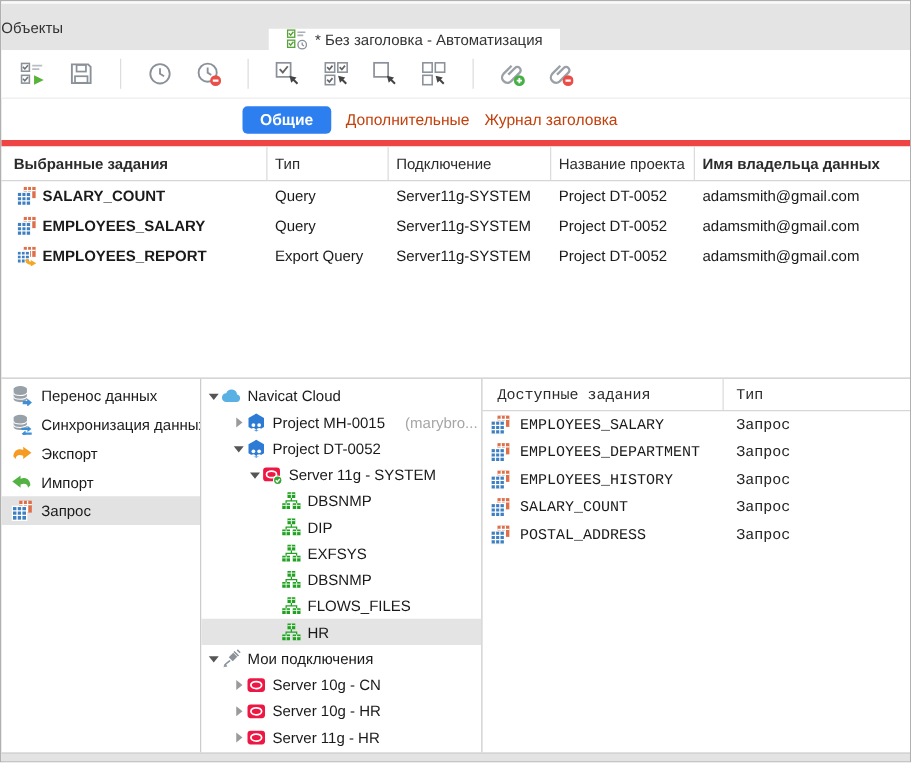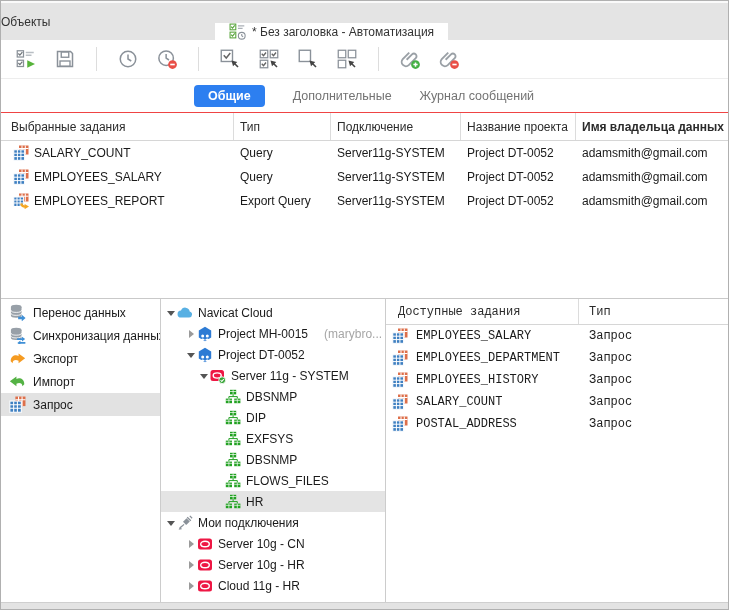--- a/index.html
+++ b/index.html
@@ -18,33 +18,33 @@
   .wtab svg { width:17px; height:17px; }
   .tabfill { flex:1; }
   
   .toolbar { flex:0 0 38px; display:flex; align-items:center; padding-left:10px; gap:9px;
              border-bottom:1px solid #ededed; background:#fff; }
   .tbtn { width:30px; height:30px; border:none; background:none; padding:0;
           display:flex; align-items:center; justify-content:center; }
   .tbtn svg { width:20px; height:20px; }
   .tsep { width:1px; height:24px; background:#ddd; margin:0 7px; }
   
-  .viewtabs { flex:0 0 33px; display:flex; align-items:center; gap:28px;
-              padding-left:193px; border-bottom:1px solid #ef4444; }
-  .vtab { font-size:12.5px; color:#737373; }
+  .viewtabs { flex:0 0 33px; display:flex; align-items:center; gap:12px;
+              padding-left:193px; border-bottom:5px solid #ef4444; }
+  .vtab { font-size:12.5px; color:#c2410c; }
   .vtab.active { background:#2d7ff0; color:#fff; font-weight:bold;
                  padding:4px 14px; border-radius:4px; }
   
   .grid-head { flex:0 0 27px; display:flex; align-items:stretch;
                border-bottom:1px solid #d6d6d6; color:#2b2b2b; }
   .gc { display:flex; align-items:center; box-sizing:border-box; overflow:hidden; white-space:nowrap; }
   .grid-head .gc { border-right:1px solid #dcdcdc; padding-left:6px; }
   .grid-head .gc.c1 { padding-left:10px; }
   .grid-head .gc.c5 { border-right:none; font-weight:bold; }
-  .c1 { width:233px; } .c2 { width:97px; } .c3 { width:130px; } .c4 { width:115px; } .c5 { flex:1; }
+  .c1 { width:213px;font-weight:bold; } .c2 { width:97px; } .c3 { width:130px; } .c4 { width:115px; } .c5 { flex:1; }
   .trow { flex:0 0 24px; display:flex; align-items:center; }
   .trow .gc { padding-left:6px; }
   .trow .gc.c1 { padding-left:12px; gap:5px; }
   .trow svg { width:16px; height:16px; flex:0 0 auto; }
   .tfiller { flex:0 0 85px; }
   
   .bottom { flex:1; display:flex; border-top:1px solid #c9c9c9; min-height:0; }
   .sidebar { width:160px; flex:0 0 160px; border-right:1px solid #ccc; box-sizing:border-box; padding-top:2px; }
   .sitem { height:23px; display:flex; align-items:center; gap:7px; padding-left:8px;
            white-space:nowrap; overflow:hidden; }
@@ -285,21 +285,21 @@
     <button class="tbtn">
         <svg>
           <use href="#i-clip-del"></use>
         </svg>
       </button>
   </div>
 
   <div class="viewtabs">
     <div class="vtab active">Общие</div>
     <div class="vtab">Дополнительные</div>
-    <div class="vtab">Журнал сообщений</div>
+    <div class="vtab">Журнал заголовка</div>
   </div>
 
   <div class="grid-head">
     <div class="gc c1">Выбранные задания</div>
     <div class="gc c2">Тип</div>
     <div class="gc c3">Подключение</div>
     <div class="gc c4">Название проекта</div>
     <div class="gc c5">Имя владельца данных</div>
   </div>
 
@@ -461,21 +461,21 @@
         <svg>
             <use href="#i-oracle"></use>
           </svg>
         <span>Server 10g - HR</span>
       </div>
       <div class="ti" style="padding-left:23px">
         <span class="exp closed"></span>
         <svg>
             <use href="#i-oracle"></use>
           </svg>
-        <span>Cloud 11g - HR</span>
+        <span>Server 11g - HR</span>
       </div>
     </div>
 
     <div class="taskspane">
       <div class="ahead">
         <div class="ac1">Доступные задания</div>
         <div class="ac2">Тип</div>
       </div>
       <div class="arow">
         <div class="ac1">

